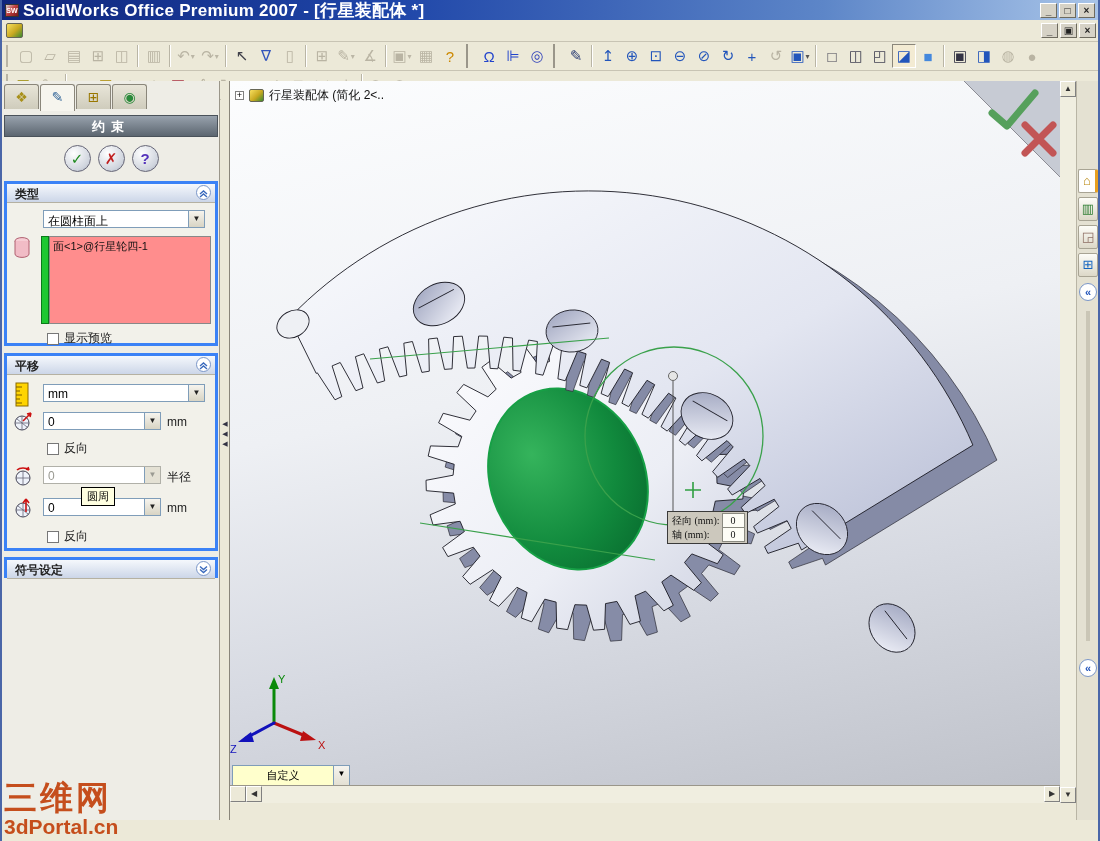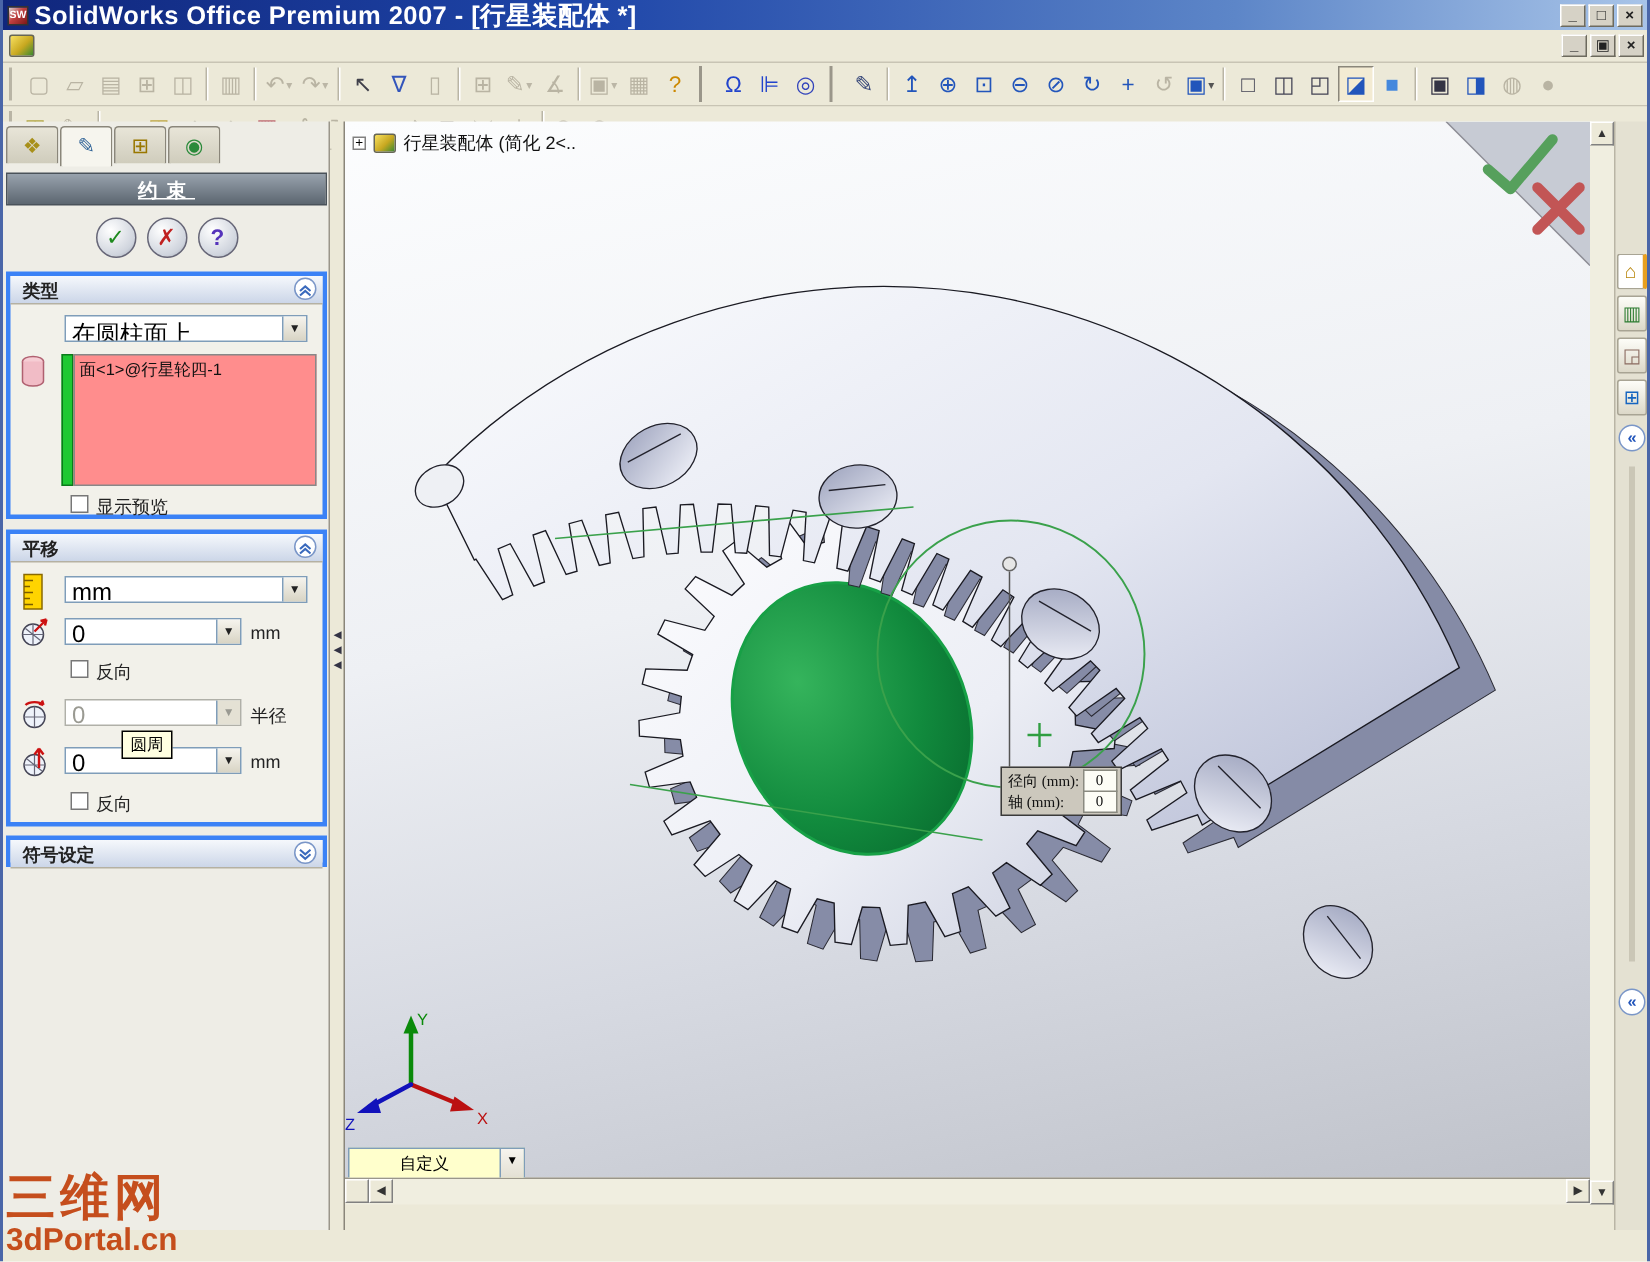--- a/index.html
+++ b/index.html
@@ -38,42 +38,42 @@
   .main { position:absolute; top:81px; left:0; width:1096px; height:739px; }
 
   
   .panel { position:absolute; left:0; top:0; width:218px; height:739px; background:#eeede6; border-right:1px solid #9a968a; }
   .ptabs { position:absolute; left:2px; top:3px; height:26px; display:flex; }
   .ptab { width:35px; height:25px; border:1px solid #8a867a; border-bottom:none; border-radius:3px 3px 0 0;
     background:linear-gradient(#e8e5d8,#cfccbc); margin-right:1px; text-align:center; font-size:14px; line-height:24px; }
   .ptab.active { background:#f6f5ee; height:27px; }
   .pm-title { position:absolute; left:2px; top:34px; width:214px; height:22px;
     background:linear-gradient(#98a2ad,#5c6670); color:#fff; font-weight:bold; font-size:13px;
-    text-align:center; line-height:22px; letter-spacing:6px; border:1px solid #4a525a;text-decoration:underline; }
+    text-align:center; line-height:22px; letter-spacing:6px; border:1px solid #4a525a; }
   .okrow { position:absolute; left:0; top:60px; width:218px; height:36px; display:flex; justify-content:center; gap:7px; padding-top:4px; }
   .cbtn { width:27px; height:27px; border-radius:50%; border:1px solid #667; text-align:center; line-height:25px;
     font-size:15px; font-weight:bold; background:radial-gradient(circle at 35% 30%,#ffffff,#cfd4dd 70%,#9aa2b0); }
   .cbtn.ok { color:#1e8a1e; } .cbtn.no { color:#c02020; } .cbtn.help { color:#5533bb; }
 
   .group { position:absolute; left:2px; width:214px; background:#f2f1ea; border:3px solid #3b82f6; }
   .ghead { height:19px; background:linear-gradient(#f5f8fc,#ccd6e8); border-bottom:1px solid #b5b1a2;
     font-weight:bold; color:#222; padding:2px 0 0 8px; font-size:12px; position:relative; }
   .chev { position:absolute; right:4px; top:1px; width:15px; height:15px; border-radius:50%; background:#fff; border:1px solid #7a96c8; }
   .chev svg { display:block; margin:2px auto; }
 
   .combo { position:absolute; height:18px; border:1px solid #7f9db9; background:#fff; display:flex; }
-  .combo .val { flex:1; font-size:16px; padding:2px 0 0 4px; white-space:nowrap; overflow:hidden; }
+  .combo .val { flex:1; font-size:12px; padding:2px 0 0 4px; white-space:nowrap; overflow:hidden; }
   .combo .dbtn { width:16px; background:linear-gradient(#f6f4ee,#d8d4c4); border-left:1px solid #7f9db9;
     font-size:8px; text-align:center; line-height:16px; color:#222; }
   .combo.dis { border-color:#b0b0a8; }
   .combo.dis .val { color:#9a9a92; }
   .combo.dis .dbtn { color:#9a9a92; background:#e4e1d4; }
   .suffix { position:absolute; font-size:12px; color:#222; }
 
-  .cbrow { position:absolute; display:flex; gap:5px; font-size:12px; color:#222; }
+  .cbrow { position:absolute; display:flex; align-items:center; gap:5px; font-size:12px; color:#222; }
   .cb { width:12px; height:12px; background:#fff; border:1px solid #777; }
 
   .selbar { position:absolute; width:8px; background:#1ec832; border:1px solid #0a7a1a; }
   .selbox { position:absolute; background:#ff8d8d; border:1px solid #888; font-size:11px; padding:2px 3px; color:#111; overflow:hidden; }
   .minitip { position:absolute; background:#ffffe1; border:1px solid #000; font-size:11px; padding:1px 5px; z-index:5; }
 
   .icon20 { position:absolute; width:22px; height:22px; }
 
   
   .vsplit { position:absolute; left:219px; top:0; width:9px; height:739px; background:#ece9d8; border-right:1px solid #8a867a; }

